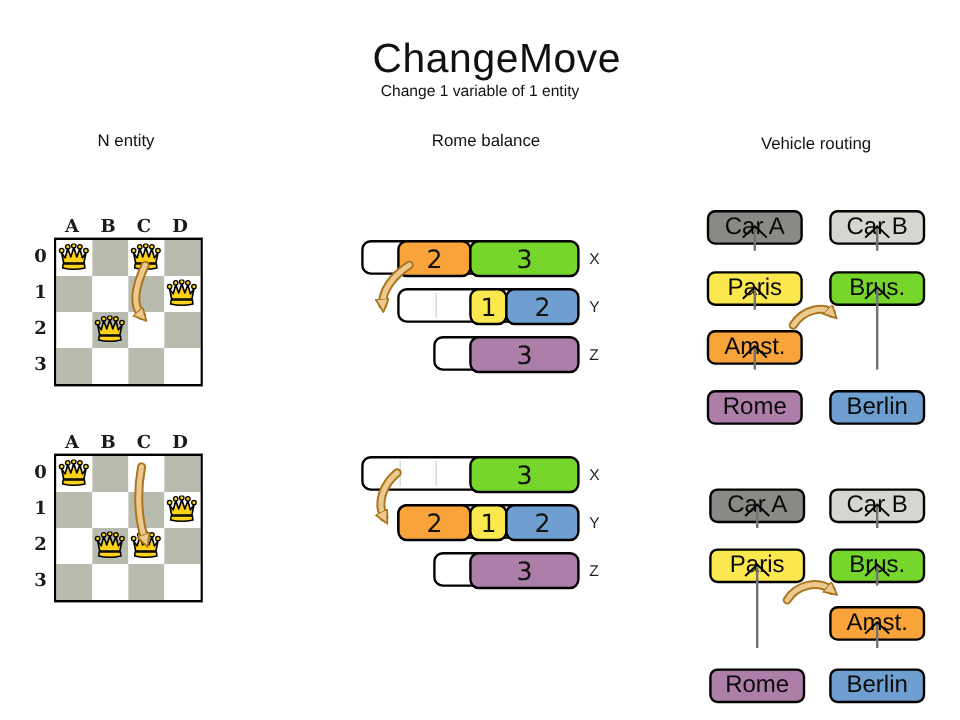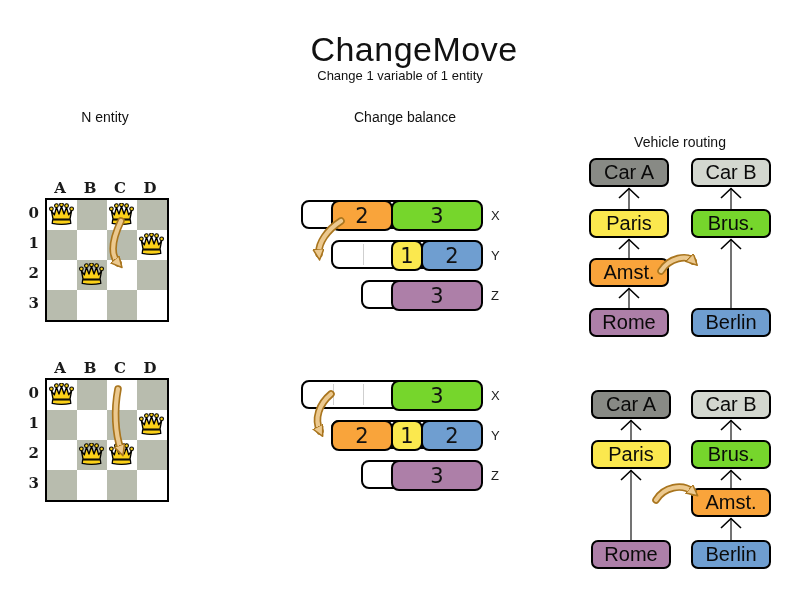--- a/index.html
+++ b/index.html
@@ -6,49 +6,49 @@
   #canvas{
     position:relative;width:800px;height:600px;background:#ffffff;overflow:hidden;
     font-family:"Liberation Sans",sans-serif;color:#111;
   }
   .abs{position:absolute;}
   #title{left:0;top:30px;width:800px;text-align:center;font-size:34px;letter-spacing:0.5px;margin-left:14px;}
   #subtitle{left:0;top:68px;width:800px;text-align:center;font-size:13px;}
   .heading{font-size:14px;text-align:center;}
   #h-nqueens{left:30px;top:109px;width:150px;}
   #h-cloud{left:320px;top:109px;width:170px;}
-  #h-vehicle{left:590px;top:109px;width:180px;line-height:20px;margin-top:23px;}
+  #h-vehicle{left:590px;top:109px;width:180px;line-height:20px;}
   
   .board{border:2px solid #000;display:grid;grid-template-columns:repeat(4,30px);grid-template-rows:repeat(4,30px);}
   .cell{width:30px;height:30px;position:relative;}
   .col-label,.row-label{font-family:"DejaVu Serif",serif;font-weight:bold;font-size:15px;color:#1a1a1a;}
   .col-label{width:30px;text-align:center;}
   .row-label{width:18px;text-align:right;}
   .queen{position:absolute;left:1px;top:3px;}
   
   .bar{background:#fff;border:2px solid #000;border-radius:8px;box-sizing:border-box;}
   .slot-divider{position:absolute;top:2px;bottom:2px;width:1px;background:#cfcfcf;}
   .block{position:absolute;top:-2px;height:31px;border:2px solid #000;border-radius:8px;box-sizing:border-box;
          display:flex;align-items:center;justify-content:center;
          font-family:"DejaVu Sans",sans-serif;font-size:21px;color:#111;}
   .bar-label{font-size:13px;color:#222;}
   
   .vbox{width:80px;height:29px;border:2px solid #000;border-radius:7px;box-sizing:border-box;
-        display:flex;align-items:center;justify-content:center;font-size:20px;color:#0a0a0a;}
+        display:flex;align-items:center;justify-content:center;font-size:20px;color:#0a0a0a;margin-top:17px;}
   #overlay{left:0;top:0;pointer-events:none;}
 </style>
 </head>
 <body>
 
 <div id="canvas">
   <div id="title" class="abs">ChangeMove</div>
   <div id="subtitle" class="abs">Change 1 variable of 1 entity</div>
 
   <div id="h-nqueens" class="abs heading">N entity</div>
-  <div id="h-cloud" class="abs heading">Change balance</div>
+  <div id="h-cloud" class="abs heading">Rome balance</div>
   <div id="h-vehicle" class="abs heading">
     <div>Vehicle routing</div>
   </div>
 
   <div id="nqueens-layer" class="abs">
       <div class="abs col-label" style="left: 45px; top: 179px;">A</div>
       <div class="abs col-label" style="left: 75px; top: 179px;">B</div>
       <div class="abs col-label" style="left: 105px; top: 179px;">C</div>
       <div class="abs col-label" style="left: 135px; top: 179px;">D</div>
       <div class="abs row-label" style="left: 21px; top: 204px;">0</div>

